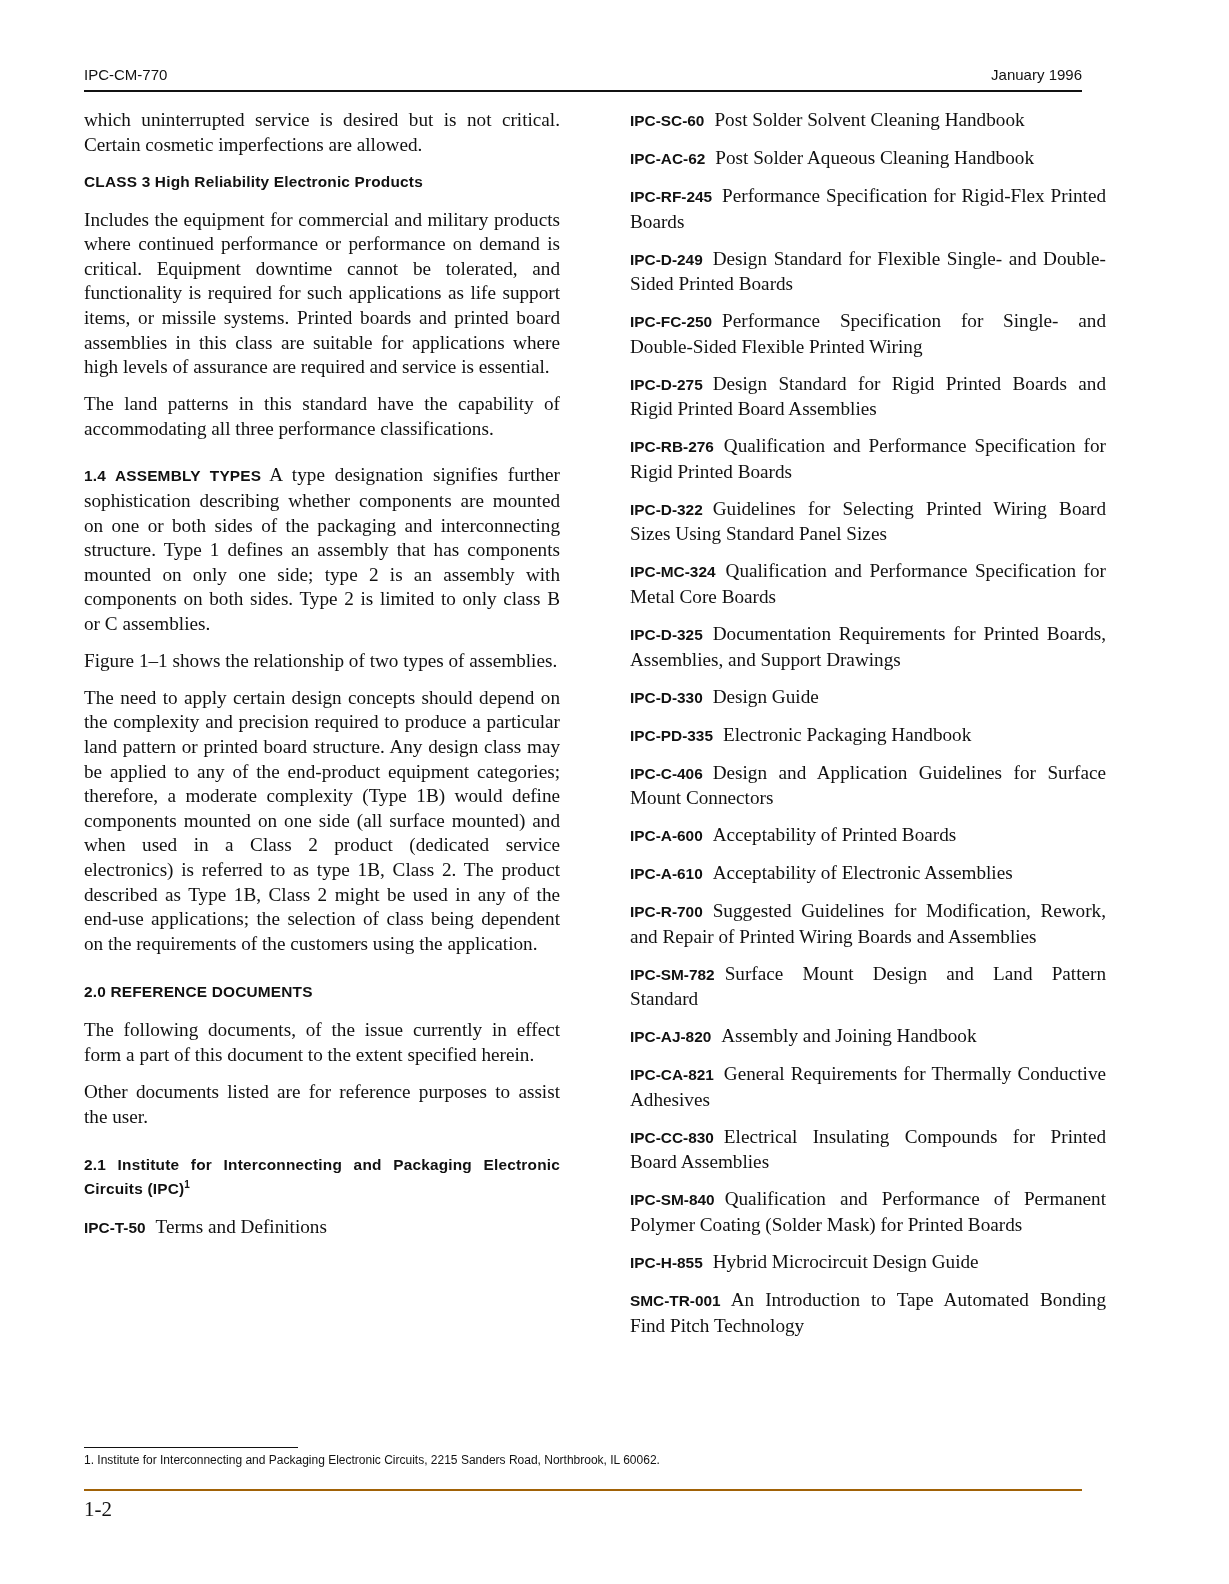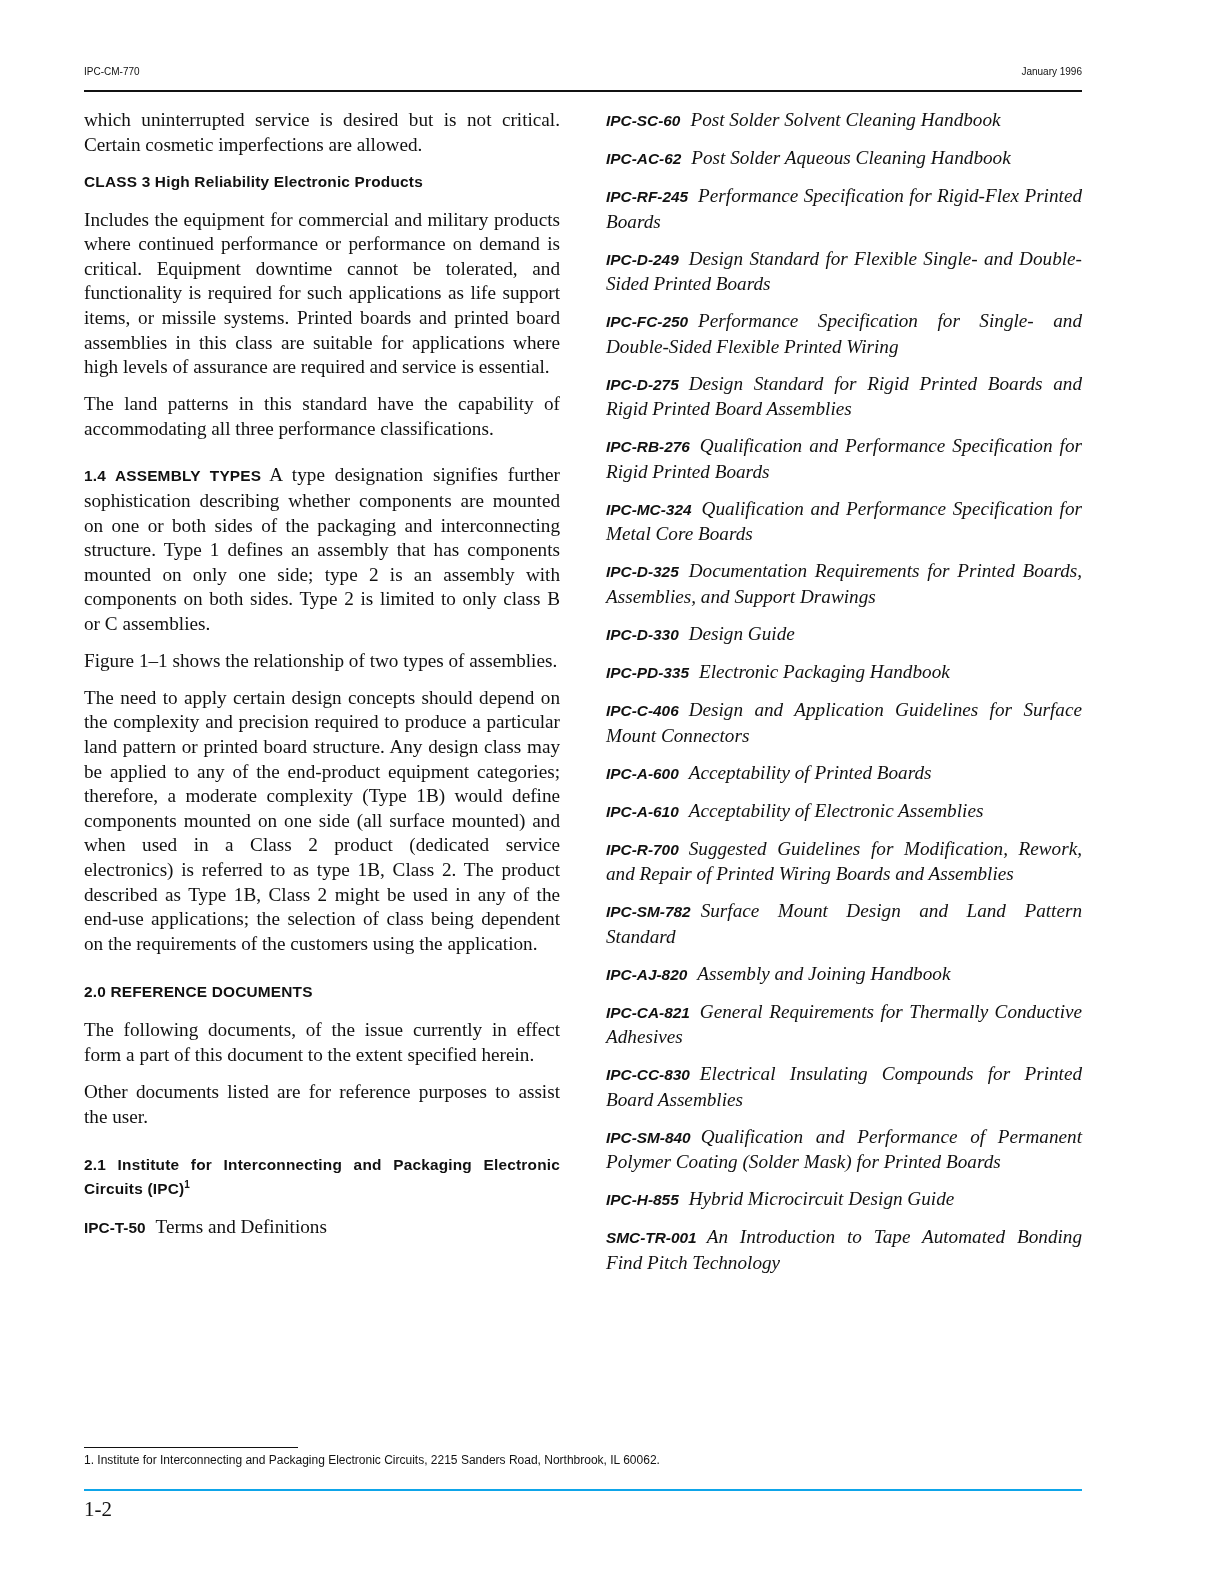--- a/index.html
+++ b/index.html
@@ -15,42 +15,42 @@
       overflow: hidden;
     }
     .running-header {
       position: absolute;
       left: 84px;
       top: 64px;
       width: 998px;
       height: 26px;
       border-bottom: 2px solid #111;
       font-family: "Liberation Sans", sans-serif;
-      font-size: 10px;
+      font-size: 15px;
     }
     .running-header .left {
       position: absolute;
       left: 0;
       top: 2px;
     }
     .running-header .right {
       position: absolute;
       right: 0;
       top: 2px;
     }
     .column {
       position: absolute;
       top: 108px;
       width: 476px;
       font-family: "Liberation Serif", serif;
       font-size: 19.2px;
       line-height: 24.6px;
     }
     .col-left { left: 84px; }
-    .col-right { left: 606px; font-style: italic; }
+    .col-right { left: 630px; }
     p {
       margin: 0 0 12.4px 0;
       text-align: justify;
       text-align-last: left;
     }
     .sans-head {
       font-family: Liberation Sans, sans-serif;
       font-weight: bold;
       font-size: 15.4px;
       letter-spacing: 0.2px;
@@ -92,21 +92,21 @@
       left: 84px;
       top: 1453px;
       font-family: "Liberation Sans", sans-serif;
       font-size: 12px;
     }
     .running-footer {
       position: absolute;
       left: 84px;
       top: 1489px;
       width: 998px;
-      border-top: 2px solid #0ea5e9;
+      border-top: 2px solid #a16207;
       font-family: "Liberation Serif", serif;
       font-size: 21px;
     }
     .running-footer .page-num {
       position: absolute;
       left: 0;
       top: 6px;
     }
   </style>
 </head>
@@ -144,20 +144,21 @@
 </div>
 
 <div class="column col-right">
   <div class="ref"><span class="code">IPC-SC-60</span><span>Post Solder Solvent Cleaning Handbook</span></div>
   <div class="ref"><span class="code">IPC-AC-62</span><span>Post Solder Aqueous Cleaning Handbook</span></div>
   <div class="ref"><span class="code">IPC-RF-245</span><span>Performance Specification for Rigid-Flex Printed Boards</span></div>
   <div class="ref"><span class="code">IPC-D-249</span><span>Design Standard for Flexible Single- and Double-Sided Printed Boards</span></div>
   <div class="ref"><span class="code">IPC-FC-250</span><span>Performance Specification for Single- and Double-Sided Flexible Printed Wiring</span></div>
   <div class="ref"><span class="code">IPC-D-275</span><span>Design Standard for Rigid Printed Boards and Rigid Printed Board Assemblies</span></div>
   <div class="ref"><span class="code">IPC-RB-276</span><span>Qualification and Performance Specification for Rigid Printed Boards</span></div>
+  <div class="ref"><span class="code">IPC-D-322</span><span>Guidelines for Selecting Printed Wiring Board Sizes Using Standard Panel Sizes</span></div>
   <div class="ref"><span class="code">IPC-MC-324</span><span>Qualification and Performance Specification for Metal Core Boards</span></div>
   <div class="ref"><span class="code">IPC-D-325</span><span>Documentation Requirements for Printed Boards, Assemblies, and Support Drawings</span></div>
   <div class="ref"><span class="code">IPC-D-330</span><span>Design Guide</span></div>
   <div class="ref"><span class="code">IPC-PD-335</span><span>Electronic Packaging Handbook</span></div>
   <div class="ref"><span class="code">IPC-C-406</span><span>Design and Application Guidelines for Surface Mount Connectors</span></div>
   <div class="ref"><span class="code">IPC-A-600</span><span>Acceptability of Printed Boards</span></div>
   <div class="ref"><span class="code">IPC-A-610</span><span>Acceptability of Electronic Assemblies</span></div>
   <div class="ref"><span class="code">IPC-R-700</span><span>Suggested Guidelines for Modification, Rework, and Repair of Printed Wiring Boards and Assem­blies</span></div>
   <div class="ref"><span class="code">IPC-SM-782</span><span>Surface Mount Design and Land Pattern Standard</span></div>
   <div class="ref"><span class="code">IPC-AJ-820</span><span>Assembly and Joining Handbook</span></div>

